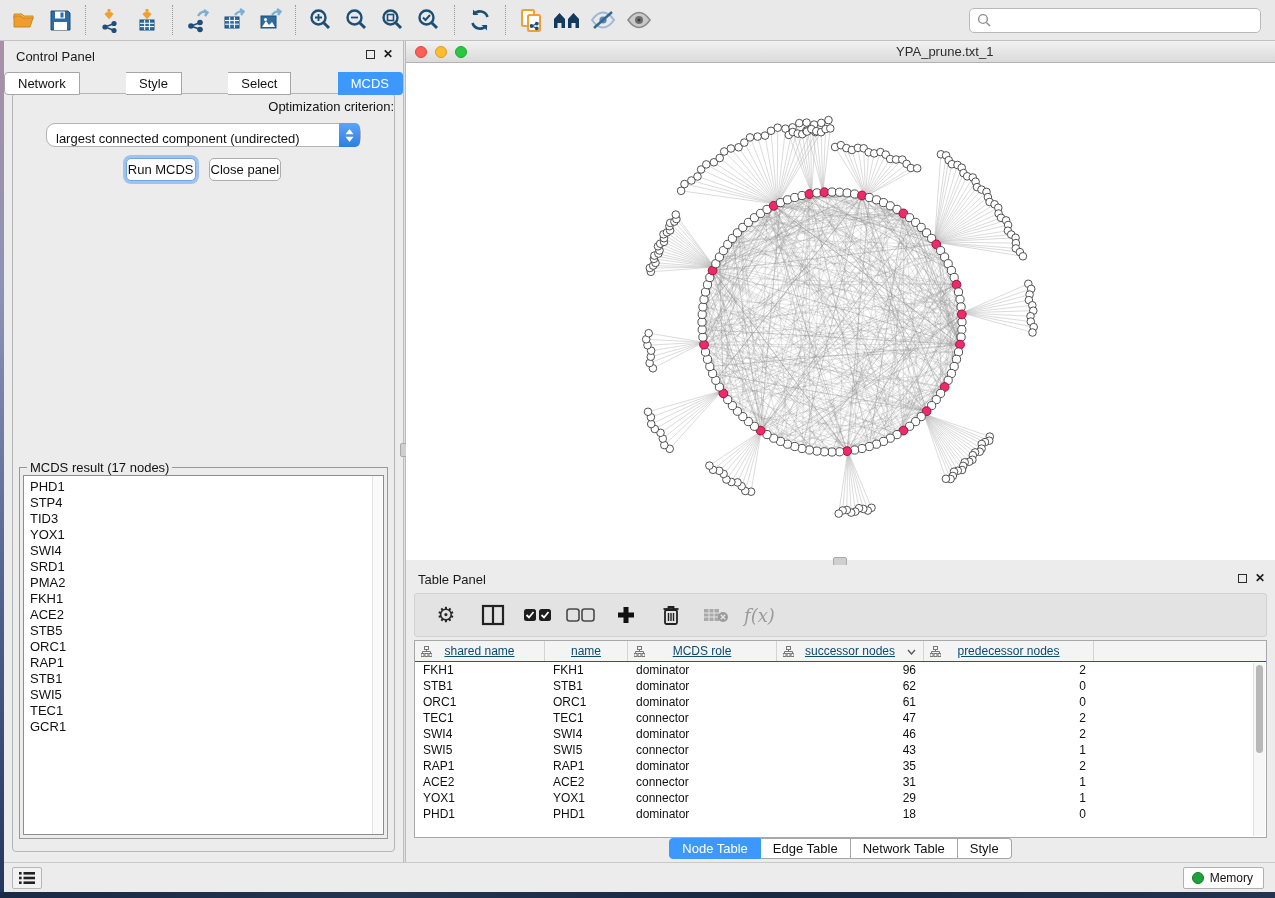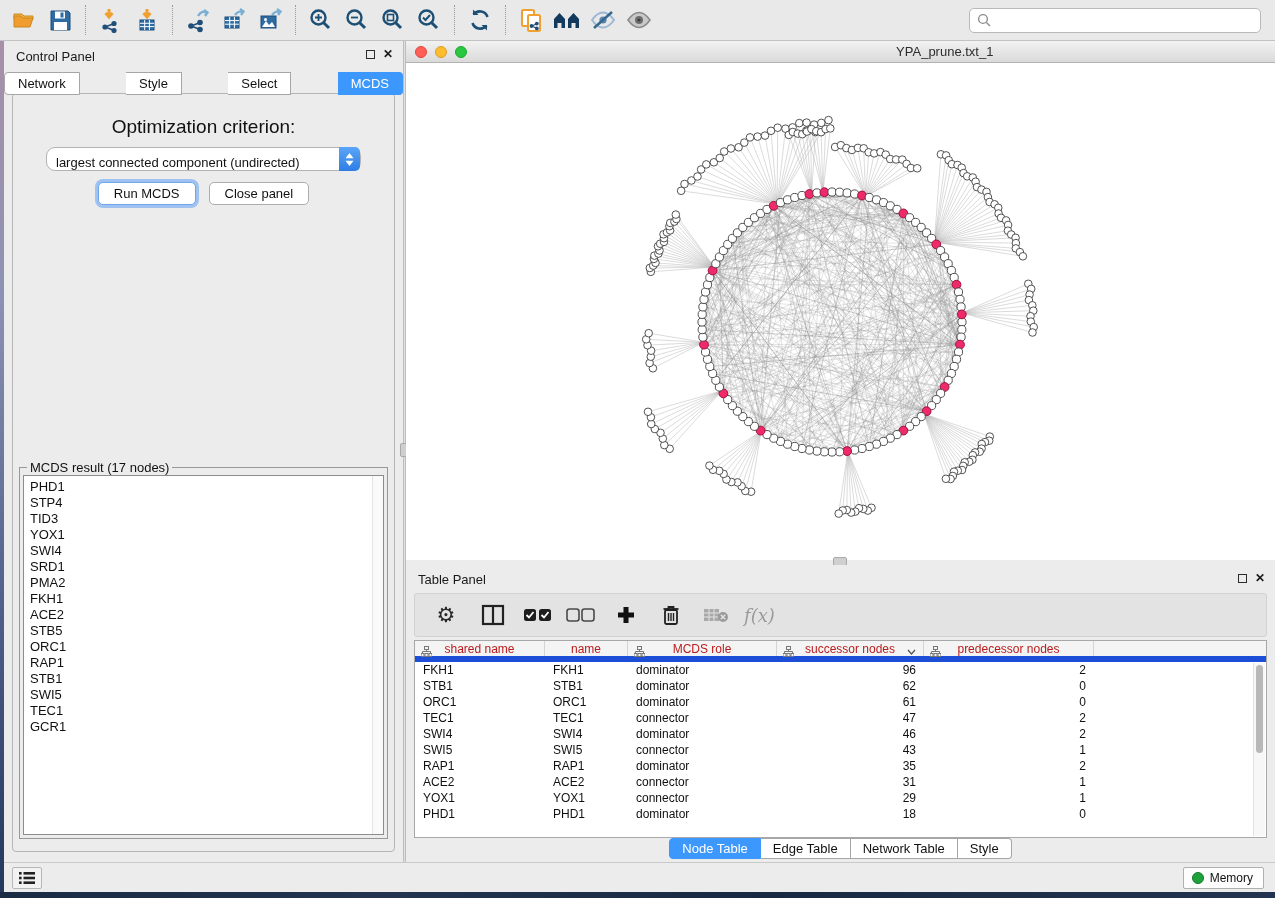--- a/index.html
+++ b/index.html
@@ -33,30 +33,30 @@
   .seg { display:flex; }
   .seg .tab { background:#fff; border:1px solid #a6a6a6; border-left:none; padding:2px 13px;
     font-size:13px; color:#111; line-height:17px; white-space:nowrap; }
   .seg .tab:first-child { border-left:1px solid #a6a6a6; border-radius:4px 0 0 4px; }
   .seg .tab:last-child { border-radius:0 4px 4px 0; }
   .seg .tab.active { background:#3d98fd; border-color:#3d98fd; color:#fff; }
 
   .cp-tabs { position:absolute; top:31px; left:0; right:0; display:flex; justify-content:space-between; z-index:2; }
   .cp-box { position:absolute; left:8px; right:8px; top:52px; bottom:10px; border:1px solid #b5b5b5;
     border-radius:4px; background:#ececec; }
-  .opt-label { margin-top:22px; text-align:center; font-size:19px; color:#111; }
+  .opt-label { margin-top:5px; text-align:right; font-size:13px; color:#111; }
   .combo { position:relative; margin:9px auto 0; width:315px; height:24px; background:#fff;
     border:1px solid #b3b3b3; border-radius:9px; font-size:13px; color:#111;
     display:flex; align-items:flex-end; padding-left:9px; }
   .combo-stepper { position:absolute; right:0; top:-1px; bottom:-1px; width:21px; border-radius:0 5px 5px 0;
     background:linear-gradient(#5aa5f8,#2e7de5); display:flex; flex-direction:column;
     align-items:center; justify-content:center; gap:1px; }
   .combo-stepper svg { display:block; }
   .btn-row { display:flex; justify-content:center; gap:13px; margin-top:11px; }
-  .mac-btn { background:#fff; border:1px solid #adadad; border-radius:5px; padding:3px 15px;
+  .mac-btn { background:#fff; border:1px solid #adadad; border-radius:5px; padding:3px 1px;
     font-size:13px; color:#111; font-family:inherit; }
   .mac-btn.focused { box-shadow:0 0 0 3px rgba(96,160,245,.55); border-color:#6ea7e8; }
 
   .mcds-fieldset { position:absolute; left:6px; right:6px; top:366px; bottom:12px;
     border:1px solid #989898; background:#ececec; padding:0 3px 3px; }
   .mcds-fieldset legend { font-size:13px; color:#111; padding:0 3px; margin-left:4px; }
   .mcds-list { position:relative; width:100%; height:100%; background:#fff; border:1px solid #8d8d8d;
     overflow:hidden; font-size:13px; line-height:16px; color:#111; padding:3px 0 0 6px; }
   .mcds-list .scroll-track { position:absolute; right:0; top:0; bottom:0; width:11px;
     background:#fafafa; border-left:1px solid #e4e4e4; }
@@ -87,22 +87,22 @@
   .table-panel { position:absolute; left:406px; top:565px; right:0; bottom:36px; background:#ececec; }
   .tp-header { position:relative; height:27px; padding:7px 12px 0; font-size:13px; color:#1a1a1a; }
   .tp-toolbar { position:absolute; left:8px; right:8px; top:28px; height:44px; background:#e3e3e3;
     border:1px solid #d2d2d2; border-radius:3px; display:flex; align-items:center; padding-left:16px; }
   .tp-tool { height:32px; min-width:30px; display:flex; align-items:center; justify-content:center; margin-right:9px; }
   .gear-glyph { font-size:21px; color:#282828; line-height:22px; }
   .fx { font-family:"DejaVu Serif", serif; font-style:italic; font-size:18px; color:#9a9a9a; }
 
   .tp-table { position:absolute; left:8px; right:8px; top:75px; bottom:24px; background:#fff;
     border:1px solid #a8a8a8; overflow:hidden; }
-  .tbl-head { display:flex; height:21px; background:#f4f4f4; border-bottom:6px solid #1d4ed8;
-    font-size:12px; color:#b91c1c; }
+  .tbl-head { display:flex; height:21px; background:#f4f4f4; border-bottom:1px solid #1d4ed8;
+    font-size:12px; color:#0c4a6e;text-decoration:underline; }
   .th { position:relative; display:flex; align-items:center; justify-content:center;
     border-right:1px solid #d4d4d4; height:100%; }
   .th .tree-ic { position:absolute; left:6px; top:5px; }
   .th .sort-ic { position:absolute; right:7px; top:8px; }
   .th.filler { background:#f4f4f4; border-right:none; }
   .tbl-body { font-size:12px; color:#111; }
   .tr { display:flex; height:16px; line-height:16px; }
   .td { padding:0 8px; white-space:nowrap; overflow:hidden; }
   .td.num { text-align:right; }
   .tbl-scroll { position:absolute; right:1px; top:22px; bottom:1px; width:12px;

